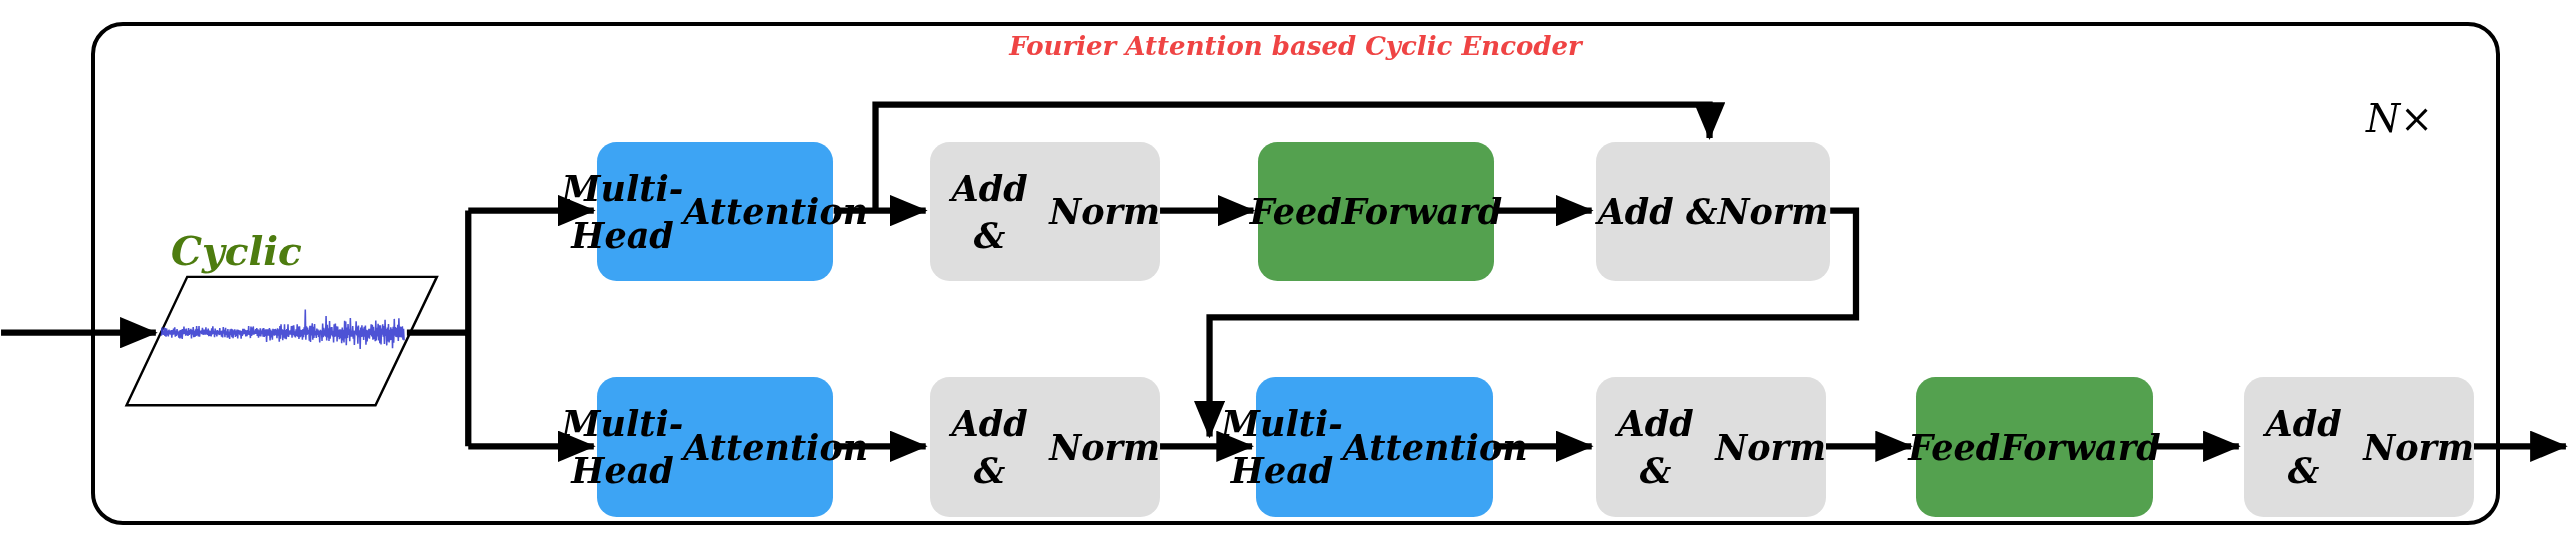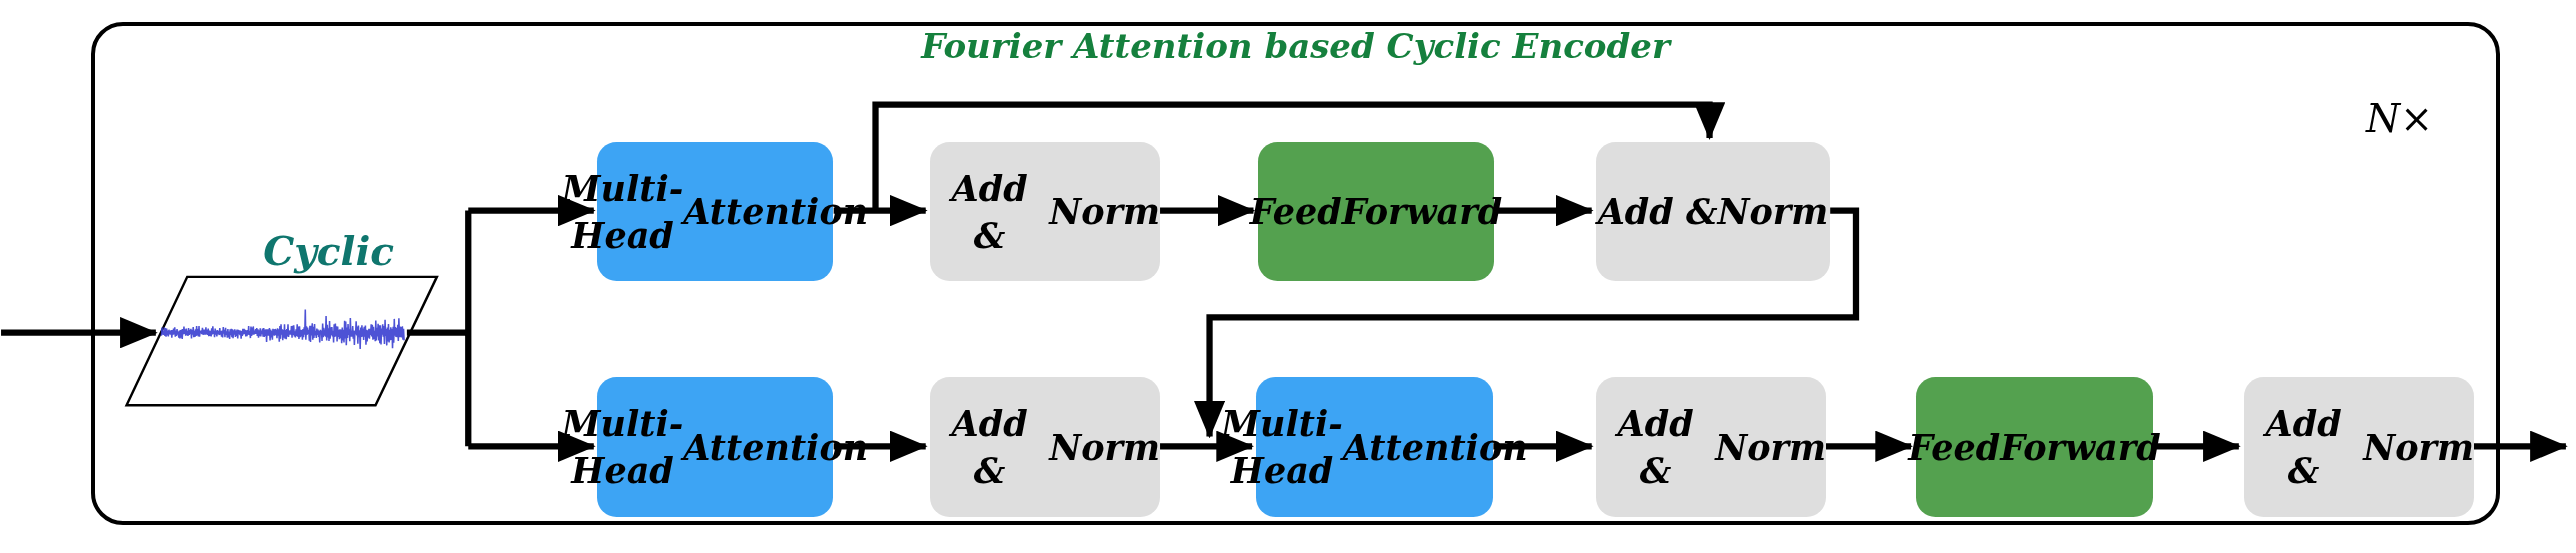--- a/index.html
+++ b/index.html
@@ -6,25 +6,25 @@
   body{width:2576px;height:553px;overflow:hidden;}
   .canvas{position:relative;width:2576px;height:553px;background:#fff;
           font-family:"DejaVu Serif",serif;}
   .outer-box{position:absolute;left:91px;top:22px;width:2409px;height:503px;
              border:4.2px solid #000;border-radius:32px;box-sizing:border-box;background:transparent;}
   .wires{position:absolute;left:0;top:0;width:2576px;height:553px;}
   .wire{stroke:#000;stroke-width:9;fill:none;}
   .pg{fill:#fff;stroke:#000;stroke-width:3.5;}
   .wf{fill:none;stroke-width:2.2;opacity:0.9;}
   .title{position:absolute;left:91px;top:25px;width:2409px;text-align:center;
-         font-style:italic;font-weight:bold;font-size:34px;line-height:42px;color:#15803d;}
+         font-style:italic;font-weight:bold;font-size:26px;line-height:42px;color:#ef4444;}
   .repeat{position:absolute;left:2324px;top:98px;width:151px;text-align:center;
           font-style:italic;font-size:39px;line-height:42px;color:#000;}
-  .cyclic-label{position:absolute;left:171px;top:230px;width:223px;text-align:right;
-                font-style:italic;font-weight:bold;font-size:39px;line-height:42px;color:#0f766e;}
+  .cyclic-label{position:absolute;left:171px;top:230px;width:223px;text-align:left;
+                font-style:italic;font-weight:bold;font-size:39px;line-height:42px;color:#4d7c0f;}
   .block{position:absolute;border-radius:19.5px;display:flex;flex-direction:row;
          align-items:center;justify-content:center;text-align:center;color:#000;
          font-style:italic;font-weight:bold;font-size:35px;line-height:47px;}
   .block span{display:block;}
 </style>
 </head>
 <body>
 
 <div class="canvas">
 

